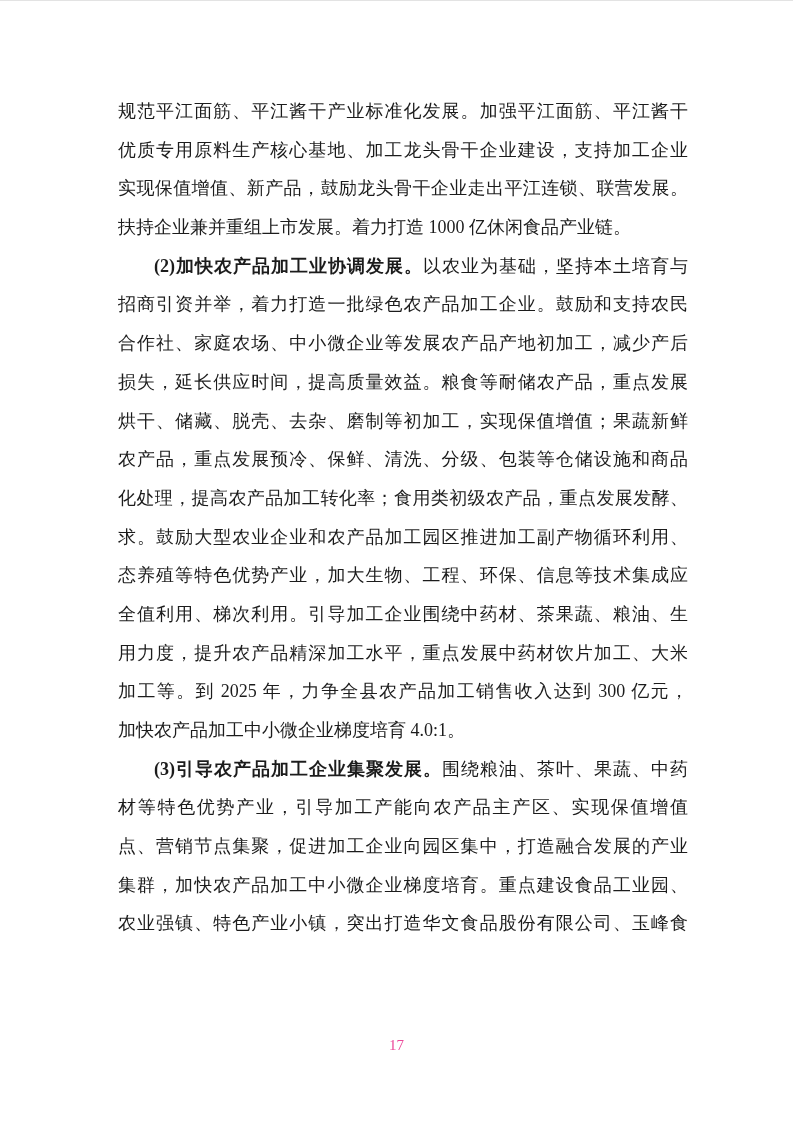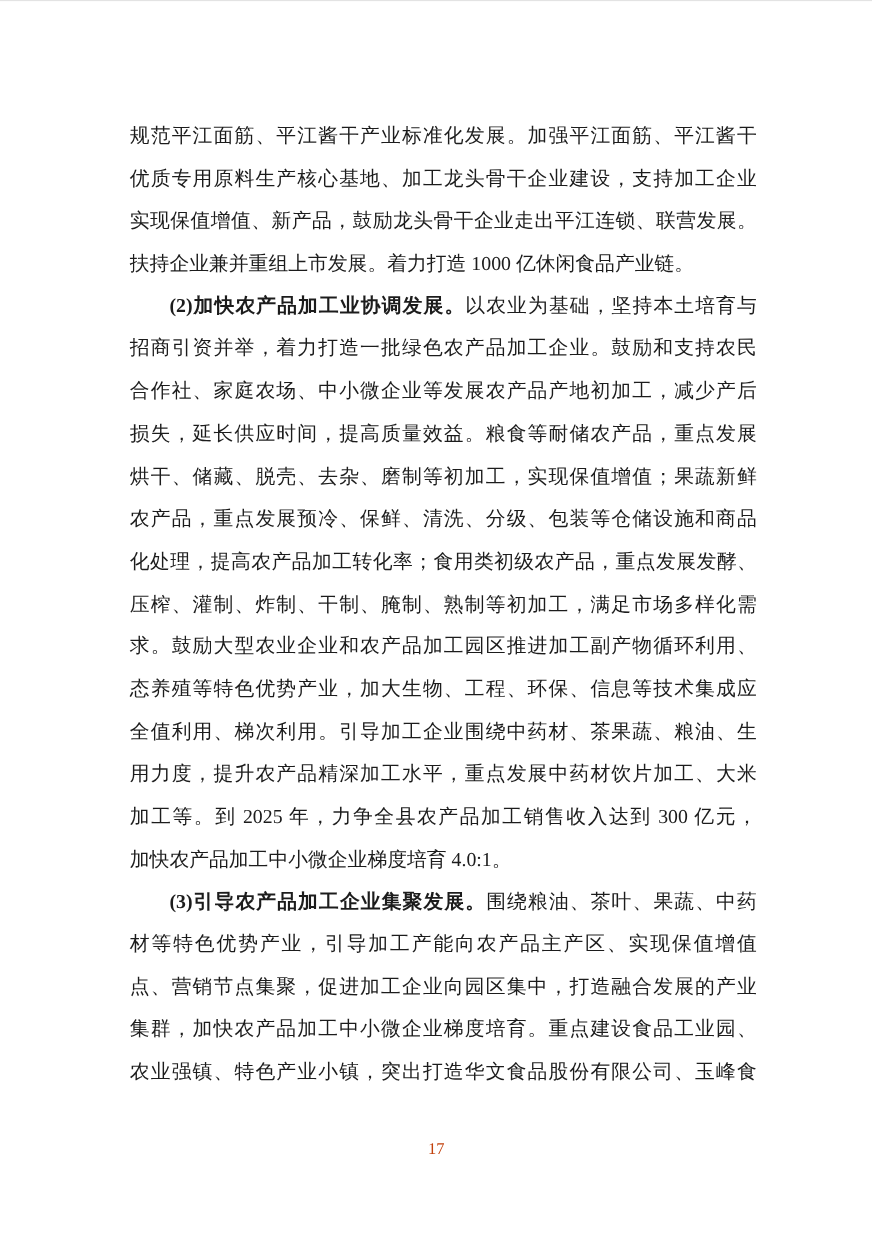--- a/index.html
+++ b/index.html
@@ -14,21 +14,21 @@
     background: #ffffff;
     border-top: 1px solid #e3e3e3;
     box-sizing: border-box;
     font-family: "Liberation Serif", serif;
     color: #1c1c1c;
     overflow: hidden;
   }
   .doc-body {
     position: absolute;
     left: 118px;
-    top: 103px;
+    top: 91px;
     width: 570px;
   }
   .para {
     margin: 0;
     padding: 0;
   }
   .line {
     height: 38.7px;
     line-height: 38.7px;
     font-size: 18px;
@@ -47,21 +47,21 @@
     font-weight: 700;
   }
   .page-number {
     position: absolute;
     top: 1034px;
     left: 0;
     width: 100%;
     text-align: center;
     font-size: 15px;
     line-height: 20px;
-    color: #c2410c;
+    color: #ec4899;
     font-family: "Liberation Serif", serif;
   }
 </style>
 </head>
 <body>
 
 <div class="page">
   <div class="doc-body">
       <div class="para">
         <div class="line fill"><span class="seg">规范平江面筋、平江酱干产业标准化发展。加强平江面筋、平江酱干</span></div>
@@ -70,21 +70,20 @@
         <div class="line"><span class="seg">扶持企业兼并重组上市发展。着力打造 1000 亿休闲食品产业链。</span></div>
       </div>
       <div class="para">
         <div class="line fill indent"><span class="seg bold">(2)加快农产品加工业协调发展。</span><span class="seg">以农业为基础，坚持本土培育与</span></div>
         <div class="line fill"><span class="seg">招商引资并举，着力打造一批绿色农产品加工企业。鼓励和支持农民</span></div>
         <div class="line fill"><span class="seg">合作社、家庭农场、中小微企业等发展农产品产地初加工，减少产后</span></div>
         <div class="line fill"><span class="seg">损失，延长供应时间，提高质量效益。粮食等耐储农产品，重点发展</span></div>
         <div class="line fill"><span class="seg">烘干、储藏、脱壳、去杂、磨制等初加工，实现保值增值；果蔬新鲜</span></div>
         <div class="line fill"><span class="seg">农产品，重点发展预冷、保鲜、清洗、分级、包装等仓储设施和商品</span></div>
         <div class="line fill"><span class="seg">化处理，提高农产品加工转化率；食用类初级农产品，重点发展发酵、</span></div>
-        <div class="line fill"><span class="seg">压榨、灌制、炸制、干制、腌制、熟制等初加工，满足市场多样化需</span></div>
         <div class="line fill"><span class="seg">求。鼓励大型农业企业和农产品加工园区推进加工副产物循环利用、</span></div>
         <div class="line fill"><span class="seg">态养殖等特色优势产业，加大生物、工程、环保、信息等技术集成应</span></div>
         <div class="line fill"><span class="seg">全值利用、梯次利用。引导加工企业围绕中药材、茶果蔬、粮油、生</span></div>
         <div class="line fill"><span class="seg">用力度，提升农产品精深加工水平，重点发展中药材饮片加工、大米</span></div>
         <div class="line fill"><span class="seg">加工等。到 2025 年，力争全县农产品加工销售收入达到 300 亿元，</span></div>
         <div class="line"><span class="seg">加快农产品加工中小微企业梯度培育 4.0:1。</span></div>
       </div>
       <div class="para">
         <div class="line fill indent"><span class="seg bold">(3)引导农产品加工企业集聚发展。</span><span class="seg">围绕粮油、茶叶、果蔬、中药</span></div>
         <div class="line fill"><span class="seg">材等特色优势产业，引导加工产能向农产品主产区、实现保值增值</span></div>

